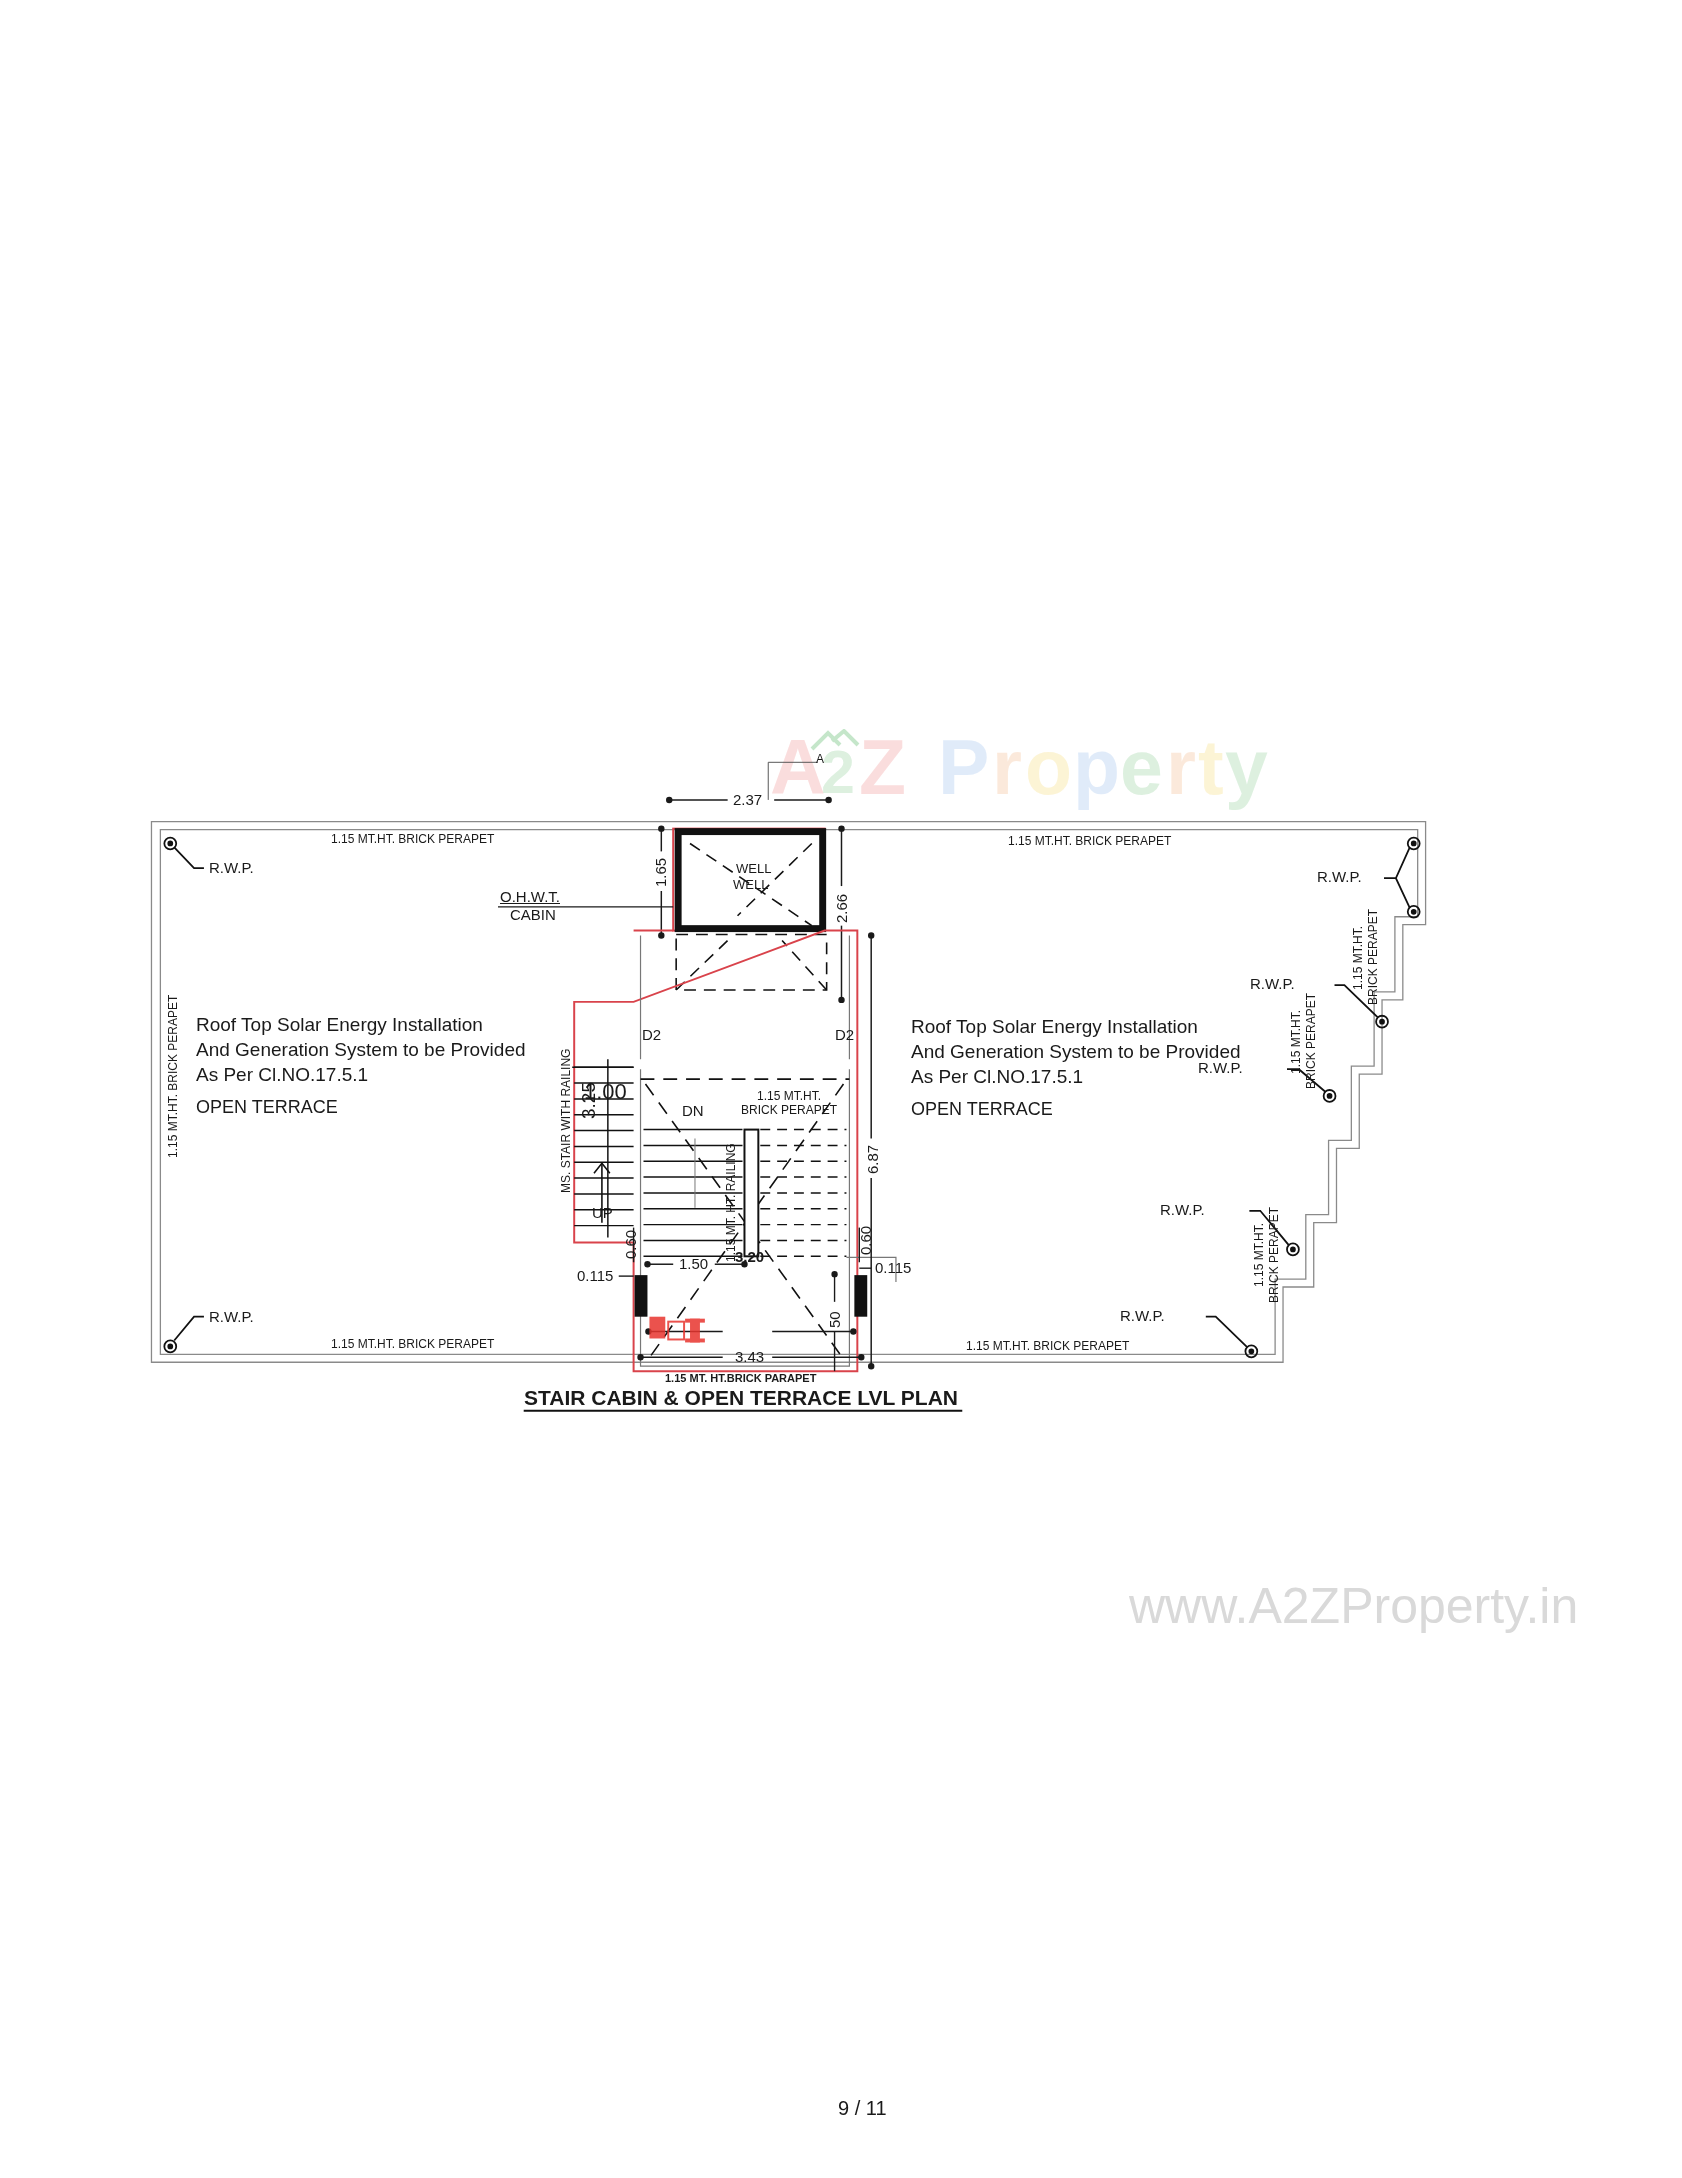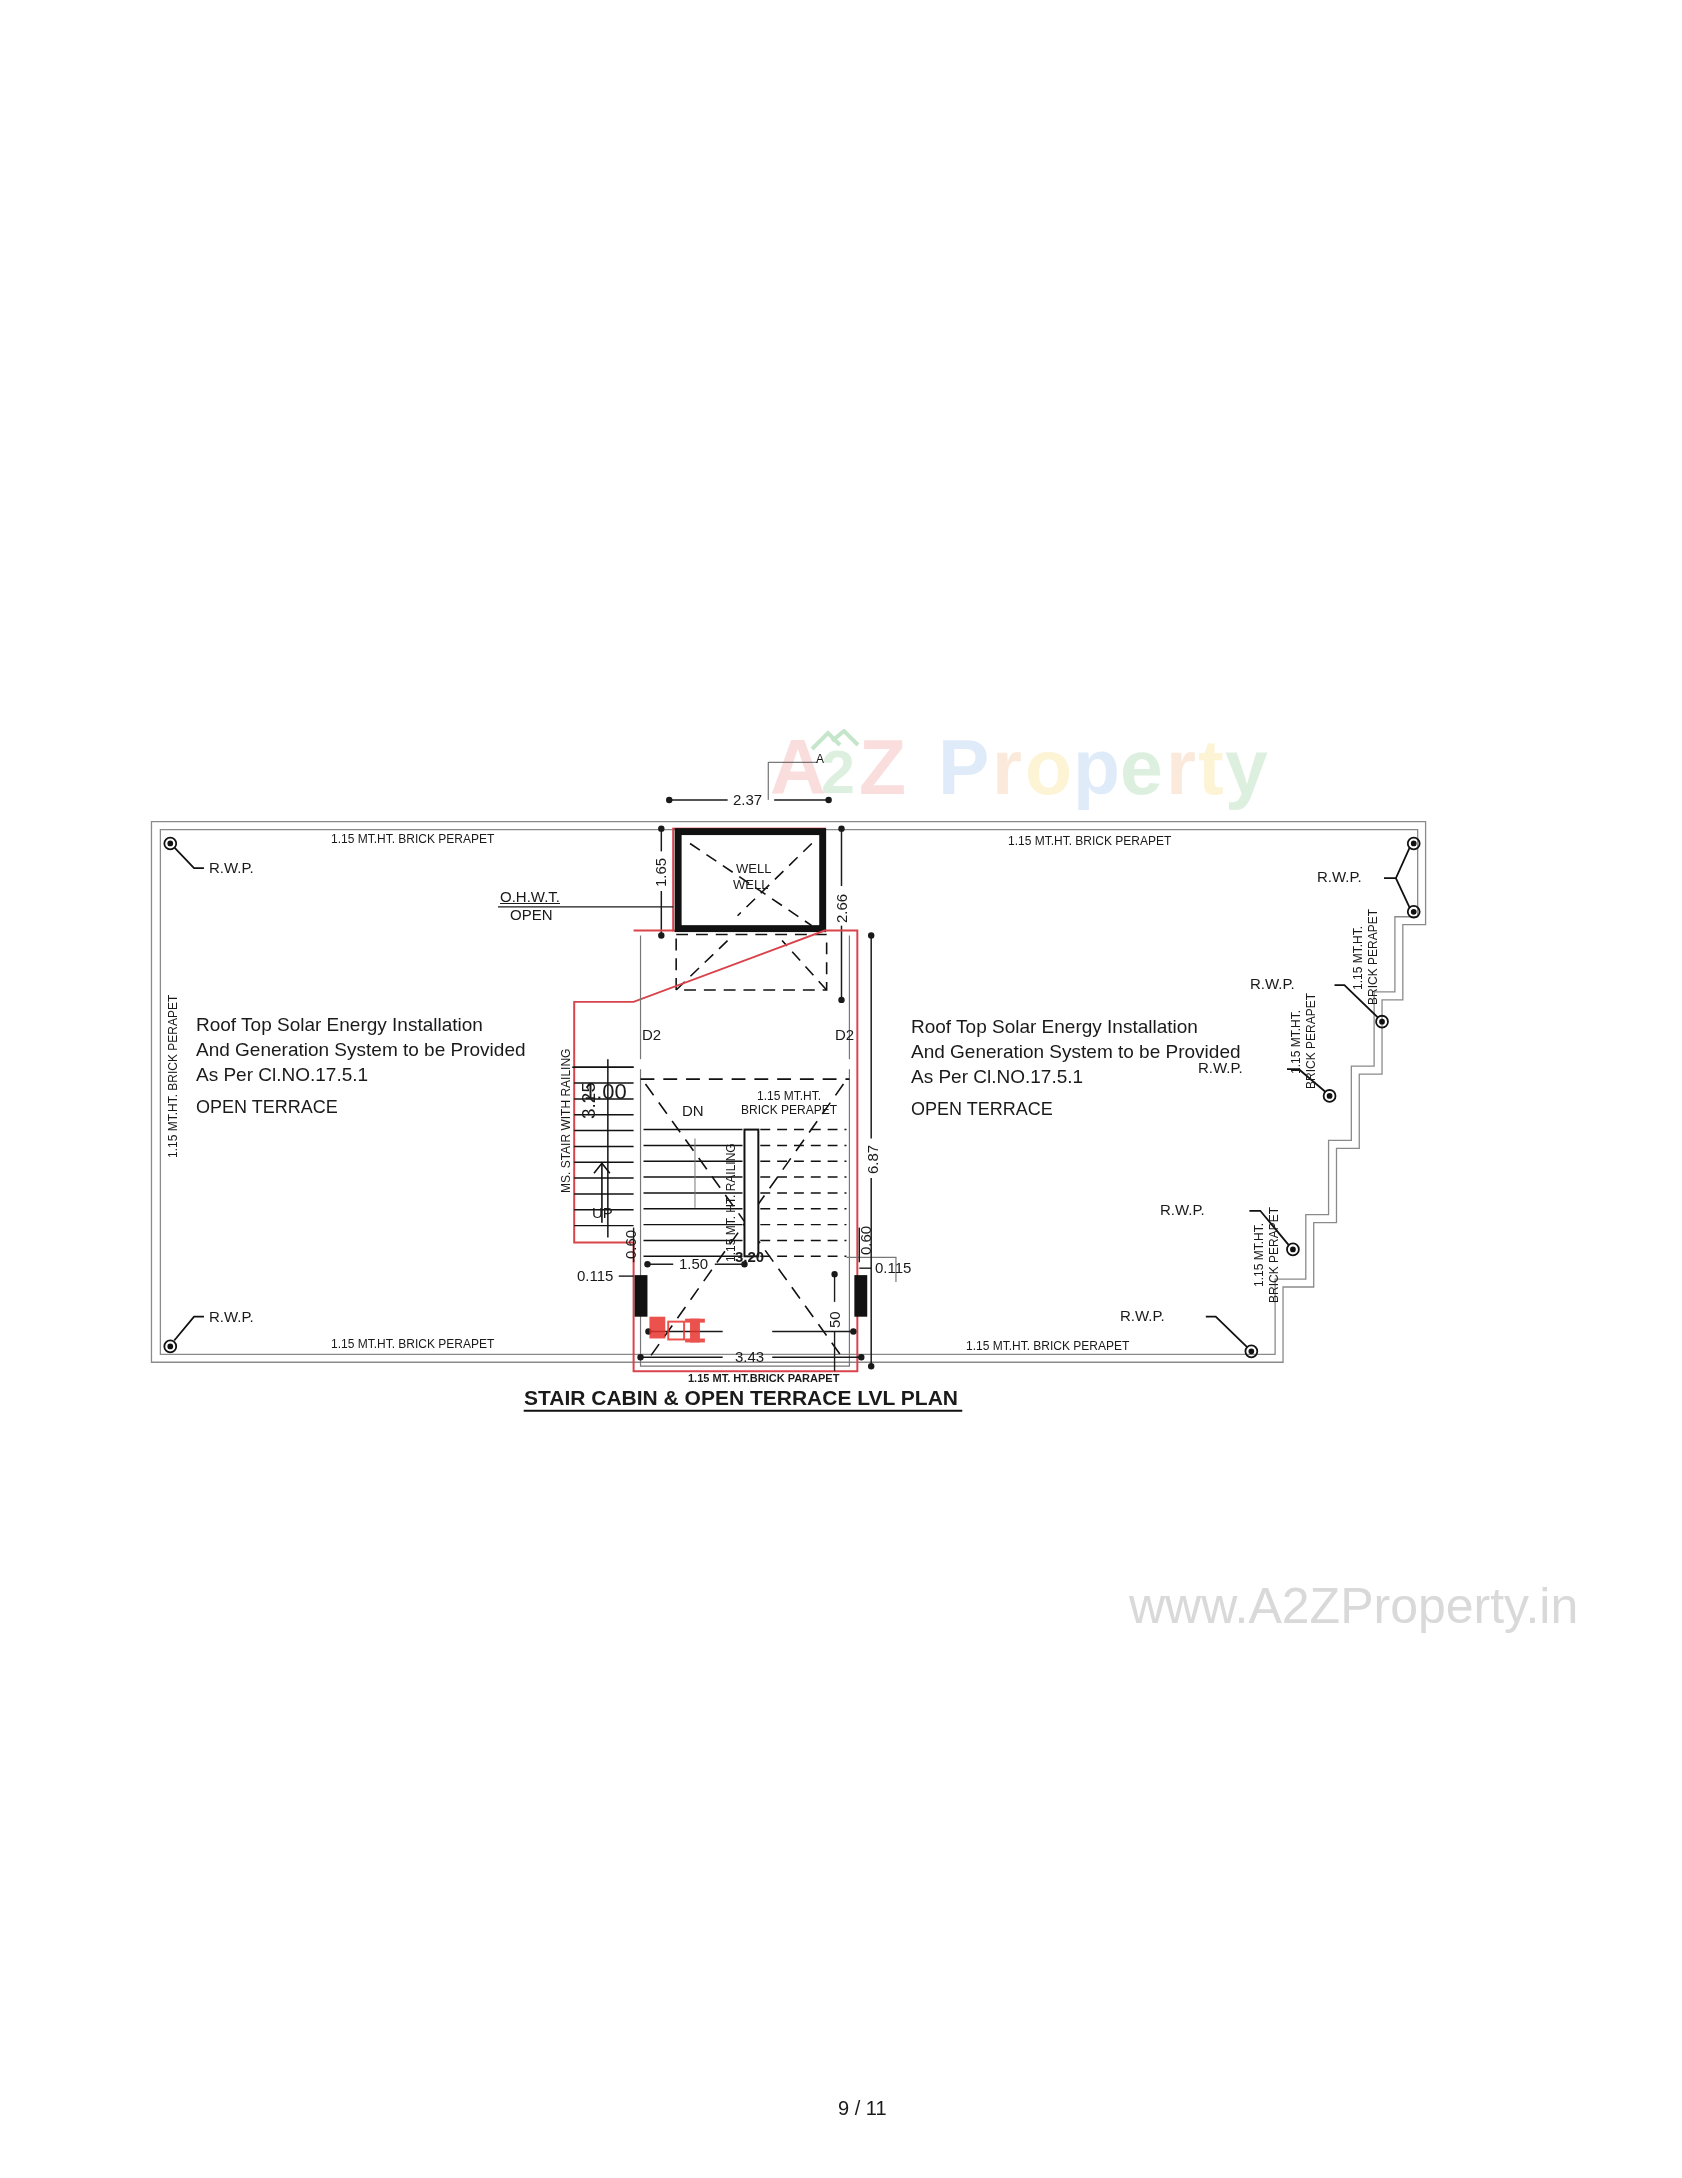--- a/index.html
+++ b/index.html
@@ -252,21 +252,21 @@
 <span class="lbl med" style="left:1120px; top:1307px;">R.W.P.</span>
 
 <span class="lbl small rot" style="left:1351px; top:990px;">1.15 MT.HT.</span>
 <span class="lbl small rot" style="left:1366px; top:1005px;">BRICK PERAPET</span>
 <span class="lbl small rot" style="left:1289px; top:1074px;">1.15 MT.HT.</span>
 <span class="lbl small rot" style="left:1304px; top:1089px;">BRICK PERAPET</span>
 <span class="lbl small rot" style="left:1252px; top:1287px;">1.15 MT.HT.</span>
 <span class="lbl small rot" style="left:1267px; top:1303px;">BRICK PERAPET</span>
 
 <span class="lbl med" style="left:500px; top:888px; text-decoration:underline;">O.H.W.T.</span>
-<span class="lbl med" style="left:510px; top:906px;">OPEN</span>
+<span class="lbl med" style="left:510px; top:906px;">CABIN</span>
 
 <span class="lbl med rot" style="left:652px; top:887px;">1.65</span>
 <span class="lbl med rot" style="left:833px; top:923px;">2.66</span>
 
 <span class="lbl small" style="left:736px; top:861px; font-size:13px;">WELL</span>
 <span class="lbl small" style="left:733px; top:877px; font-size:13px;">WELL</span>
 
 <span class="lbl med" style="left:642px; top:1026px;">D2</span>
 <span class="lbl med" style="left:835px; top:1026px;">D2</span>
 
@@ -281,21 +281,21 @@
 
 <span class="lbl med rot" style="left:864px; top:1174px;">6.87</span>
 <span class="lbl med rot" style="left:622px; top:1259px;">0.60</span>
 <span class="lbl med rot" style="left:857px; top:1255px;">0.60</span>
 <span class="lbl med" style="left:577px; top:1267px;">0.115</span>
 <span class="lbl med" style="left:875px; top:1259px;">0.115</span>
 <span class="lbl med" style="left:679px; top:1255px;">1.50</span>
 <span class="lbl med rot" style="left:826px; top:1328px;">50</span>
 <span class="lbl med" style="left:735px; top:1248px;font-weight:bold;">3.20</span>
 <span class="lbl med" style="left:735px; top:1348px;">3.43</span>
-<span class="lbl" style="left:688px; top:1372px; font-size:11px; font-weight:bold;">1.15 MT. HT.BRICK PARAPET</span>
+<span class="lbl" style="left:665px; top:1372px; font-size:11px; font-weight:bold;">1.15 MT. HT.BRICK PARAPET</span>
 
 <div class="lbl note" style="left:196px; top:1012px; width:356px;">
   <div>Roof Top Solar Energy Installation</div>
   <div>And Generation System to be Provided</div>
   <div>As Per Cl.NO.17.5.1</div>
   <div style="margin-top:8px; font-size:18px;">OPEN TERRACE</div>
 </div>
 <div class="lbl note" style="left:911px; top:1014px; width:356px;">
   <div>Roof Top Solar Energy Installation</div>
   <div>And Generation System to be Provided</div>

